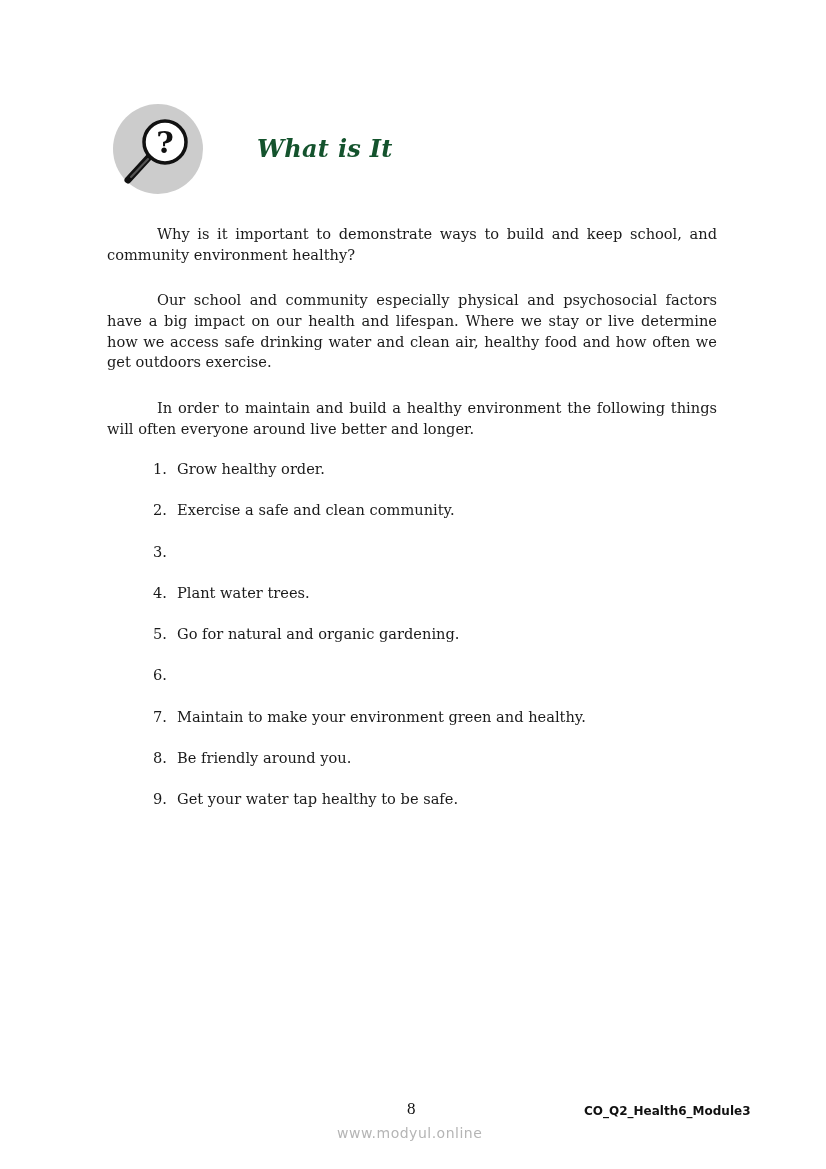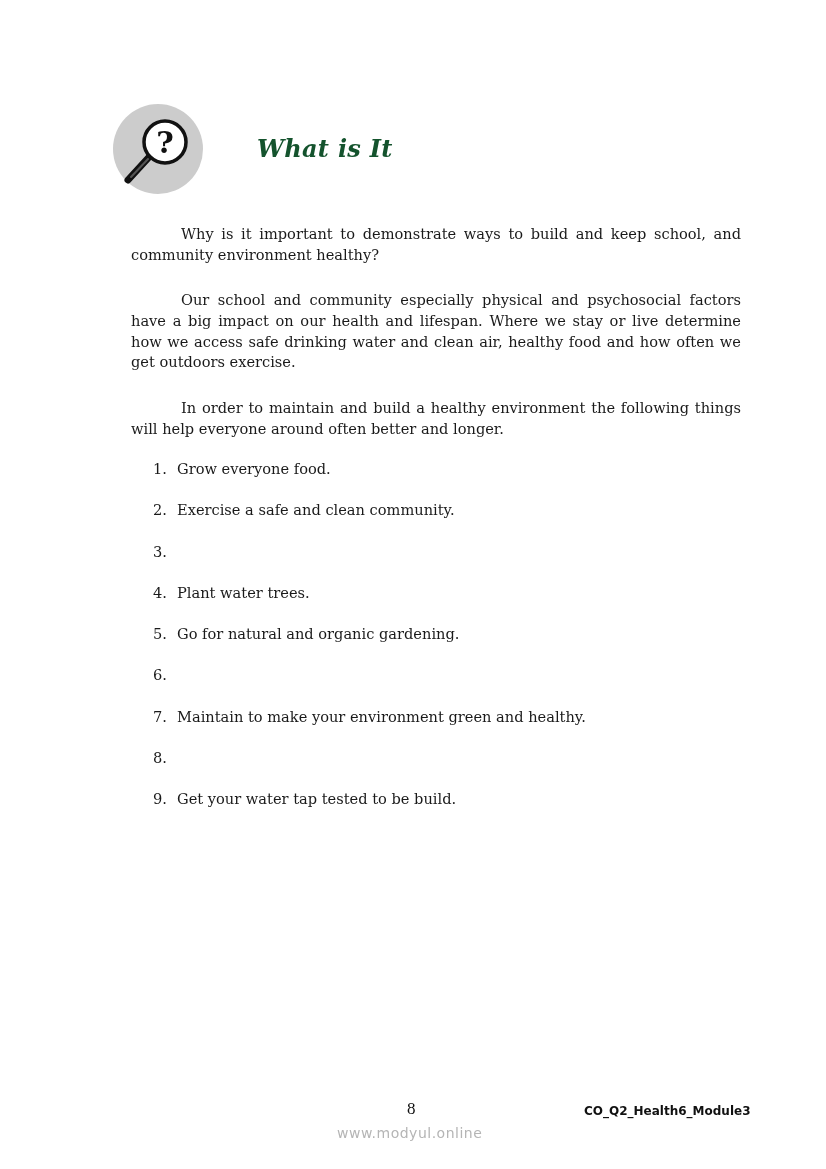--- a/index.html
+++ b/index.html
@@ -1,19 +1,19 @@
 <!DOCTYPE html>
 <html><head>
   <meta charset="utf-8">
   <style>
     html, body { margin: 0; padding: 0; background: #ffffff; }
     body { width: 826px; height: 1169px; position: relative; overflow: hidden; color: #1a1a1a; }
     .icon-wrap { position: absolute; left: 112px; top: 104px; width: 92px; height: 92px; }
     .title { position: absolute; left: 209px; top: 134px; font-family: "DejaVu Serif", serif; font-weight: bold; font-style: italic; font-size: 24px; color: #14532d; letter-spacing: 0.3px; margin-left: 48px; }
-    .para { position: absolute; left: 107px; width: 610px; font-family: "DejaVu Serif", "Liberation Serif", serif; font-size: 14.6px; line-height: 20.8px; text-align: justify; color: #1a1a1a; margin-left: 24px; }
+    .para { position: absolute; left: 107px; width: 610px; font-family: "DejaVu Serif", "Liberation Serif", serif; font-size: 14.6px; line-height: 20.8px; text-align: justify; color: #1a1a1a; }
     .para .indent { display: inline-block; width: 50px; }
     .p1 { top: 224px; }
     .p2 { top: 290px; }
     .p3 { top: 398px; }
     .list { position: absolute; left: 140px; top: 459px; margin: 0; padding: 0; list-style: none; font-family: "DejaVu Serif", "Liberation Serif", serif; font-size: 14.6px; color: #1a1a1a; }
     .list li { height: 41.3px; line-height: 20px; display: flex; }
     .list .num { width: 37px; text-align: right; padding-right: 10px; box-sizing: border-box; }
     .page-num { position: absolute; left: 407px; top: 1099px; font-family: "Liberation Serif", serif; font-size: 17px; color: #111; }
     .module-code { position: absolute; left: 584px; top: 1104px; font-family: "DejaVu Sans", sans-serif; font-weight: bold; font-size: 12px; color: #111; }
     .watermark { position: absolute; left: 337px; top: 1125px; font-family: "DejaVu Sans", sans-serif; font-size: 14px; color: #b5b5b5; letter-spacing: 0.5px; text-align: center; }
@@ -28,26 +28,26 @@
     <line x1="36" y1="55" x2="19" y2="73" stroke="#555" stroke-width="2" stroke-linecap="round"></line>
     <circle cx="53" cy="38" r="21" fill="#ffffff" stroke="#111" stroke-width="3.5"></circle>
     <text x="53" y="49" text-anchor="middle" font-family="DejaVu Serif, serif" font-weight="bold" font-size="30" fill="#111">?</text>
   </svg>
 </div>
 
 <div class="title">What is It</div>
 
 <div class="para p1"><span class="indent"></span><span>Why is it important to demonstrate ways to build and keep school, and community environment healthy?</span></div>
 <div class="para p2"><span class="indent"></span><span>Our school and community especially physical and psychosocial factors have a big impact on our health and lifespan. Where we stay or live determine how we access safe drinking water and clean air, healthy food and how often we get outdoors exercise.</span></div>
-<div class="para p3"><span class="indent"></span><span>In order to maintain and build a healthy environment the following things will help everyone around often better and longer.</span></div>
+<div class="para p3"><span class="indent"></span><span>In order to maintain and build a healthy environment the following things will often everyone around live better and longer.</span></div>
 
 <ol class="list">
   <li>
       <span class="num">1.</span>
-      <span>Grow everyone food.</span>
+      <span>Grow healthy order.</span>
     </li>
   <li>
       <span class="num">2.</span>
       <span>Exercise a safe and clean community.</span>
     </li>
   <li>
       <span class="num">3.</span>
     </li>
   <li>
       <span class="num">4.</span>
@@ -59,22 +59,23 @@
     </li>
   <li>
       <span class="num">6.</span>
     </li>
   <li>
       <span class="num">7.</span>
       <span>Maintain to make your environment green and healthy.</span>
     </li>
   <li>
       <span class="num">8.</span>
+      <span>Be friendly around you.</span>
     </li>
   <li>
       <span class="num">9.</span>
-      <span>Get your water tap tested to be build.</span>
+      <span>Get your water tap healthy to be safe.</span>
     </li>
 </ol>
 
 <div class="page-num">8</div>
 <div class="module-code">CO_Q2_Health6_Module3</div>
 <div class="watermark">www.modyul.online</div>
 
 </body></html>

